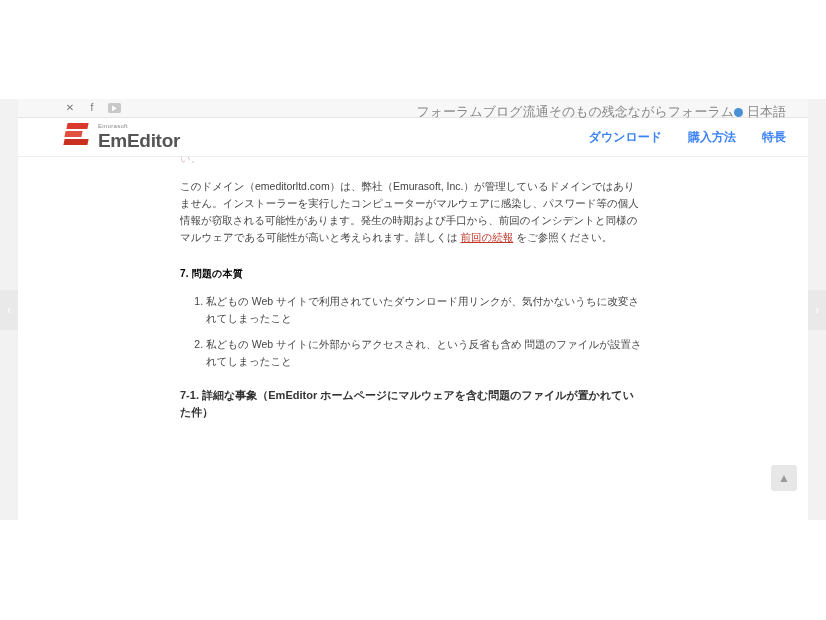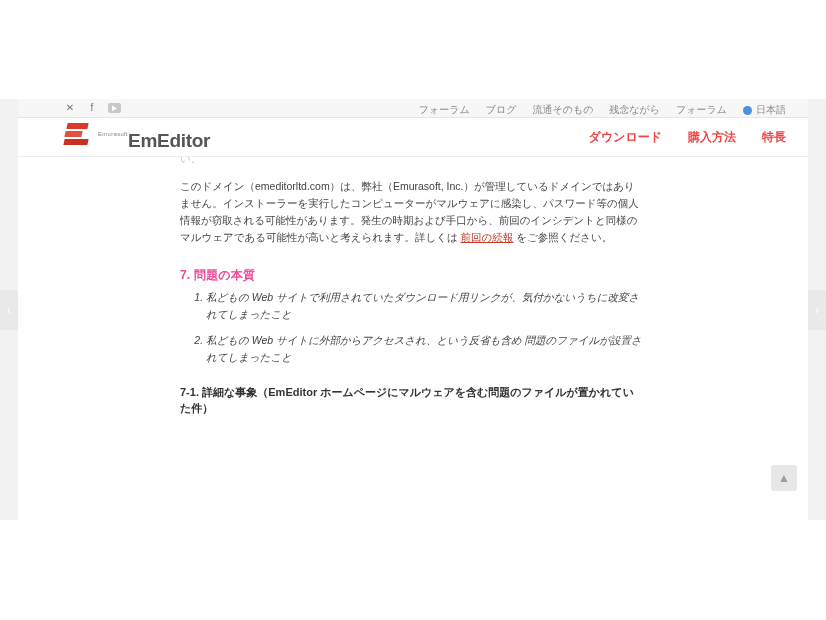--- a/index.html
+++ b/index.html
@@ -71,23 +71,22 @@
     border-radius: 2px;
     width: 13px;
     height: 10px;
     font-size: 7px;
   }
   .utility-links {
     position: absolute;
     right: 22px;
     top: 4px;
     display: flex;
-    gap: 16px;
-    align-items: center;
-    font-size: 10px;
+    align-items: center;
+    font-size: 13px;
     color: #888888;
   }
   .utility-links span { white-space: nowrap; }
   .lang {
     display: inline-flex;
     align-items: center;
     gap: 4px;
   }
   .lang .globe {
     width: 9px; height: 9px;
@@ -123,21 +122,21 @@
   .logo-mark .bar {
     position: absolute;
     background: #d93a2b;
     transform: skewX(-12deg);
   }
   .logo-mark .b1 { left: 3px;  top: 3px;  width: 21px; height: 6px; }
   .logo-mark .b2 { left: 1px;  top: 11px; width: 17px; height: 6px; background:#e2503f;}
   .logo-mark .b3 { left: 0px;  top: 19px; width: 24px; height: 6px; background:#c9301f;}
   .logo-text {
     display: flex;
-    flex-direction: row;
+    flex-direction: column;
     line-height: 1;
   }
   .logo-text .brand-small {
     font-size: 6px;
     color: #888888;
     letter-spacing: .3px;
     margin-bottom: 2px;
   }
   .logo-text .brand-big {
     font-size: 19px;
@@ -146,21 +145,21 @@
     letter-spacing: -.3px;
   }
   .mainnav {
     position: absolute;
     right: 22px;
     top: 11px;
     display: flex;
     gap: 26px;
     font-size: 12px;
     font-weight: bold;
-    color: #ef4444;
+    color: #3b82f6;
   }
   .mainnav span { white-space: nowrap; }
 
   
   .content {
     position: absolute;
     left: 18px;
     top: 157px;
     width: 790px;
     height: 363px;
@@ -179,37 +178,36 @@
   .faded {
     color: #c9c9c9;
     margin-top: -24px;
   }
   .faded .fl { color: #d8bcb8; }
   p { margin: 0 0 11px 0; }
   .link { color: #c0392b; text-decoration: underline; }
   .b { font-weight: bold; color: #333333; }
 
   h2.section-title {
-    font-size: 12px;
+    font-size: 10px;
     font-weight: bold;
-    color: #ec4899;
-    margin: 20px 0 4px 0;
+    color: #000000;
+    margin: 20px 0 11px 0;
     letter-spacing: .2px;
   }
   h3.sub-title {
     font-size: 11px;
     font-weight: bold;
     color: #333333;
     margin: 18px 0 8px 0;
     line-height: 1.5;
   }
   ol.points {
     margin: 4px 0 12px 0;
     padding-left: 26px;
-    font-style: italic;
   }
   ol.points li {
     margin-bottom: 9px;
     line-height: 1.6;
   }
 
   
   .side-arrow {
     position: absolute;
     top: 290px;

